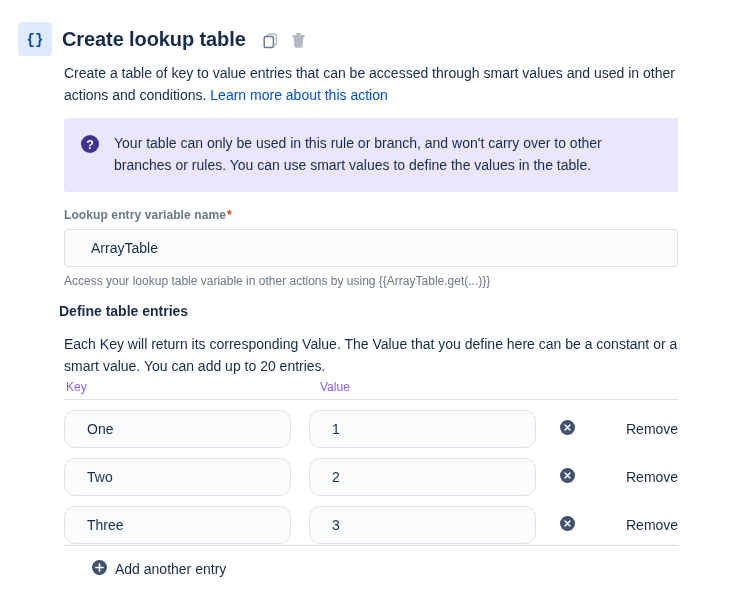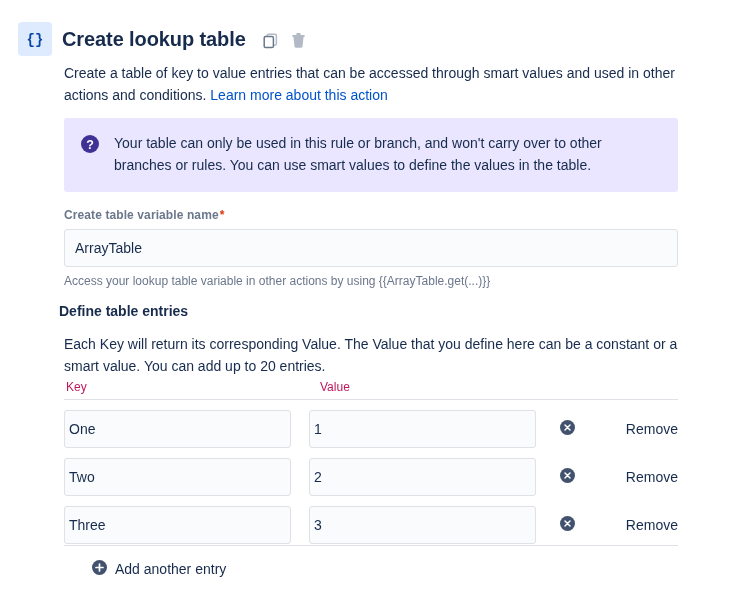--- a/index.html
+++ b/index.html
@@ -129,21 +129,21 @@
     top: 229px;
     width: 614px;
     height: 38px;
     box-sizing: border-box;
     background: #FAFBFC;
     border: 1px solid #DFE1E6;
     border-radius: 3px;
     font-family: "Liberation Sans", sans-serif;
     font-size: 14px;
     color: #172B4D;
-    padding: 0 10px;
+    padding: 0 26px;
     outline: none;
   }
 
   .helper-text {
     position: absolute;
     left: 64px;
     top: 273px;
     font-size: 12px;
     color: #6B778C;
     line-height: 16px;
@@ -173,21 +173,21 @@
     position: absolute;
     left: 64px;
     top: 379px;
     width: 614px;
     height: 24px;
   }
   .th {
     position: absolute;
     top: 0;
     font-size: 12px;
-    color: #be185d;
+    color: #8b5cf6;
     line-height: 16px;
   }
   .th-key { left: 2px; }
   .th-value { left: 256px; }
 
   .head-divider {
     position: absolute;
     left: 64px;
     top: 399px;
     width: 614px;
@@ -204,25 +204,25 @@
   .row {
     display: flex;
     align-items: center;
     height: 48px;
   }
   .cell-input {
     box-sizing: border-box;
     height: 38px;
     background: #FAFBFC;
     border: 1px solid #DFE1E6;
-    border-radius: 3px;
+    border-radius: 11px;
     font-family: "Liberation Sans", sans-serif;
     font-size: 14px;
     color: #172B4D;
-    padding: 0 4px;
+    padding: 0 22px;
     outline: none;
   }
   .cell-key { width: 238px; }
   .cell-value { width: 238px; margin-left: 18px; }
 
   .remove-btn {
     display: flex;
     align-items: center;
     gap: 7px;
     margin-left: 24px;
@@ -301,21 +301,21 @@
     <div class="banner-icon">
       <svg width="20" height="20" viewBox="0 0 20 20" aria-hidden="true">
         <circle cx="10" cy="10" r="9" fill="#403294"></circle>
         <text x="10" y="14.6" text-anchor="middle" font-family="'Liberation Sans', sans-serif" font-size="12.5" font-weight="700" fill="#FFFFFF">?</text>
       </svg>
     </div>
     <div class="banner-text">Your table can only be used in this rule or branch, and won't carry over to other branches or rules. You can use smart values to define the values in the table.</div>
   </div>
 
   <div class="field-label">
-    <span>Create table variable name</span><span class="required-star">*</span>
+    <span>Lookup entry variable name</span><span class="required-star">*</span>
   </div>
   <input class="text-input" type="text" value="ArrayTable" style="">
   <div class="helper-text">Access your lookup table variable in other actions by using {{ArrayTable.get(...)}}</div>
 
   <div class="section-title">Define table entries</div>
   <div class="section-desc">Each Key will return its corresponding Value. The Value that you define here can be a constant or a smart value. You can add up to 20 entries.</div>
 
   <div class="table-head">
     <div class="th th-key">Key</div>
     <div class="th th-value">Value</div>

